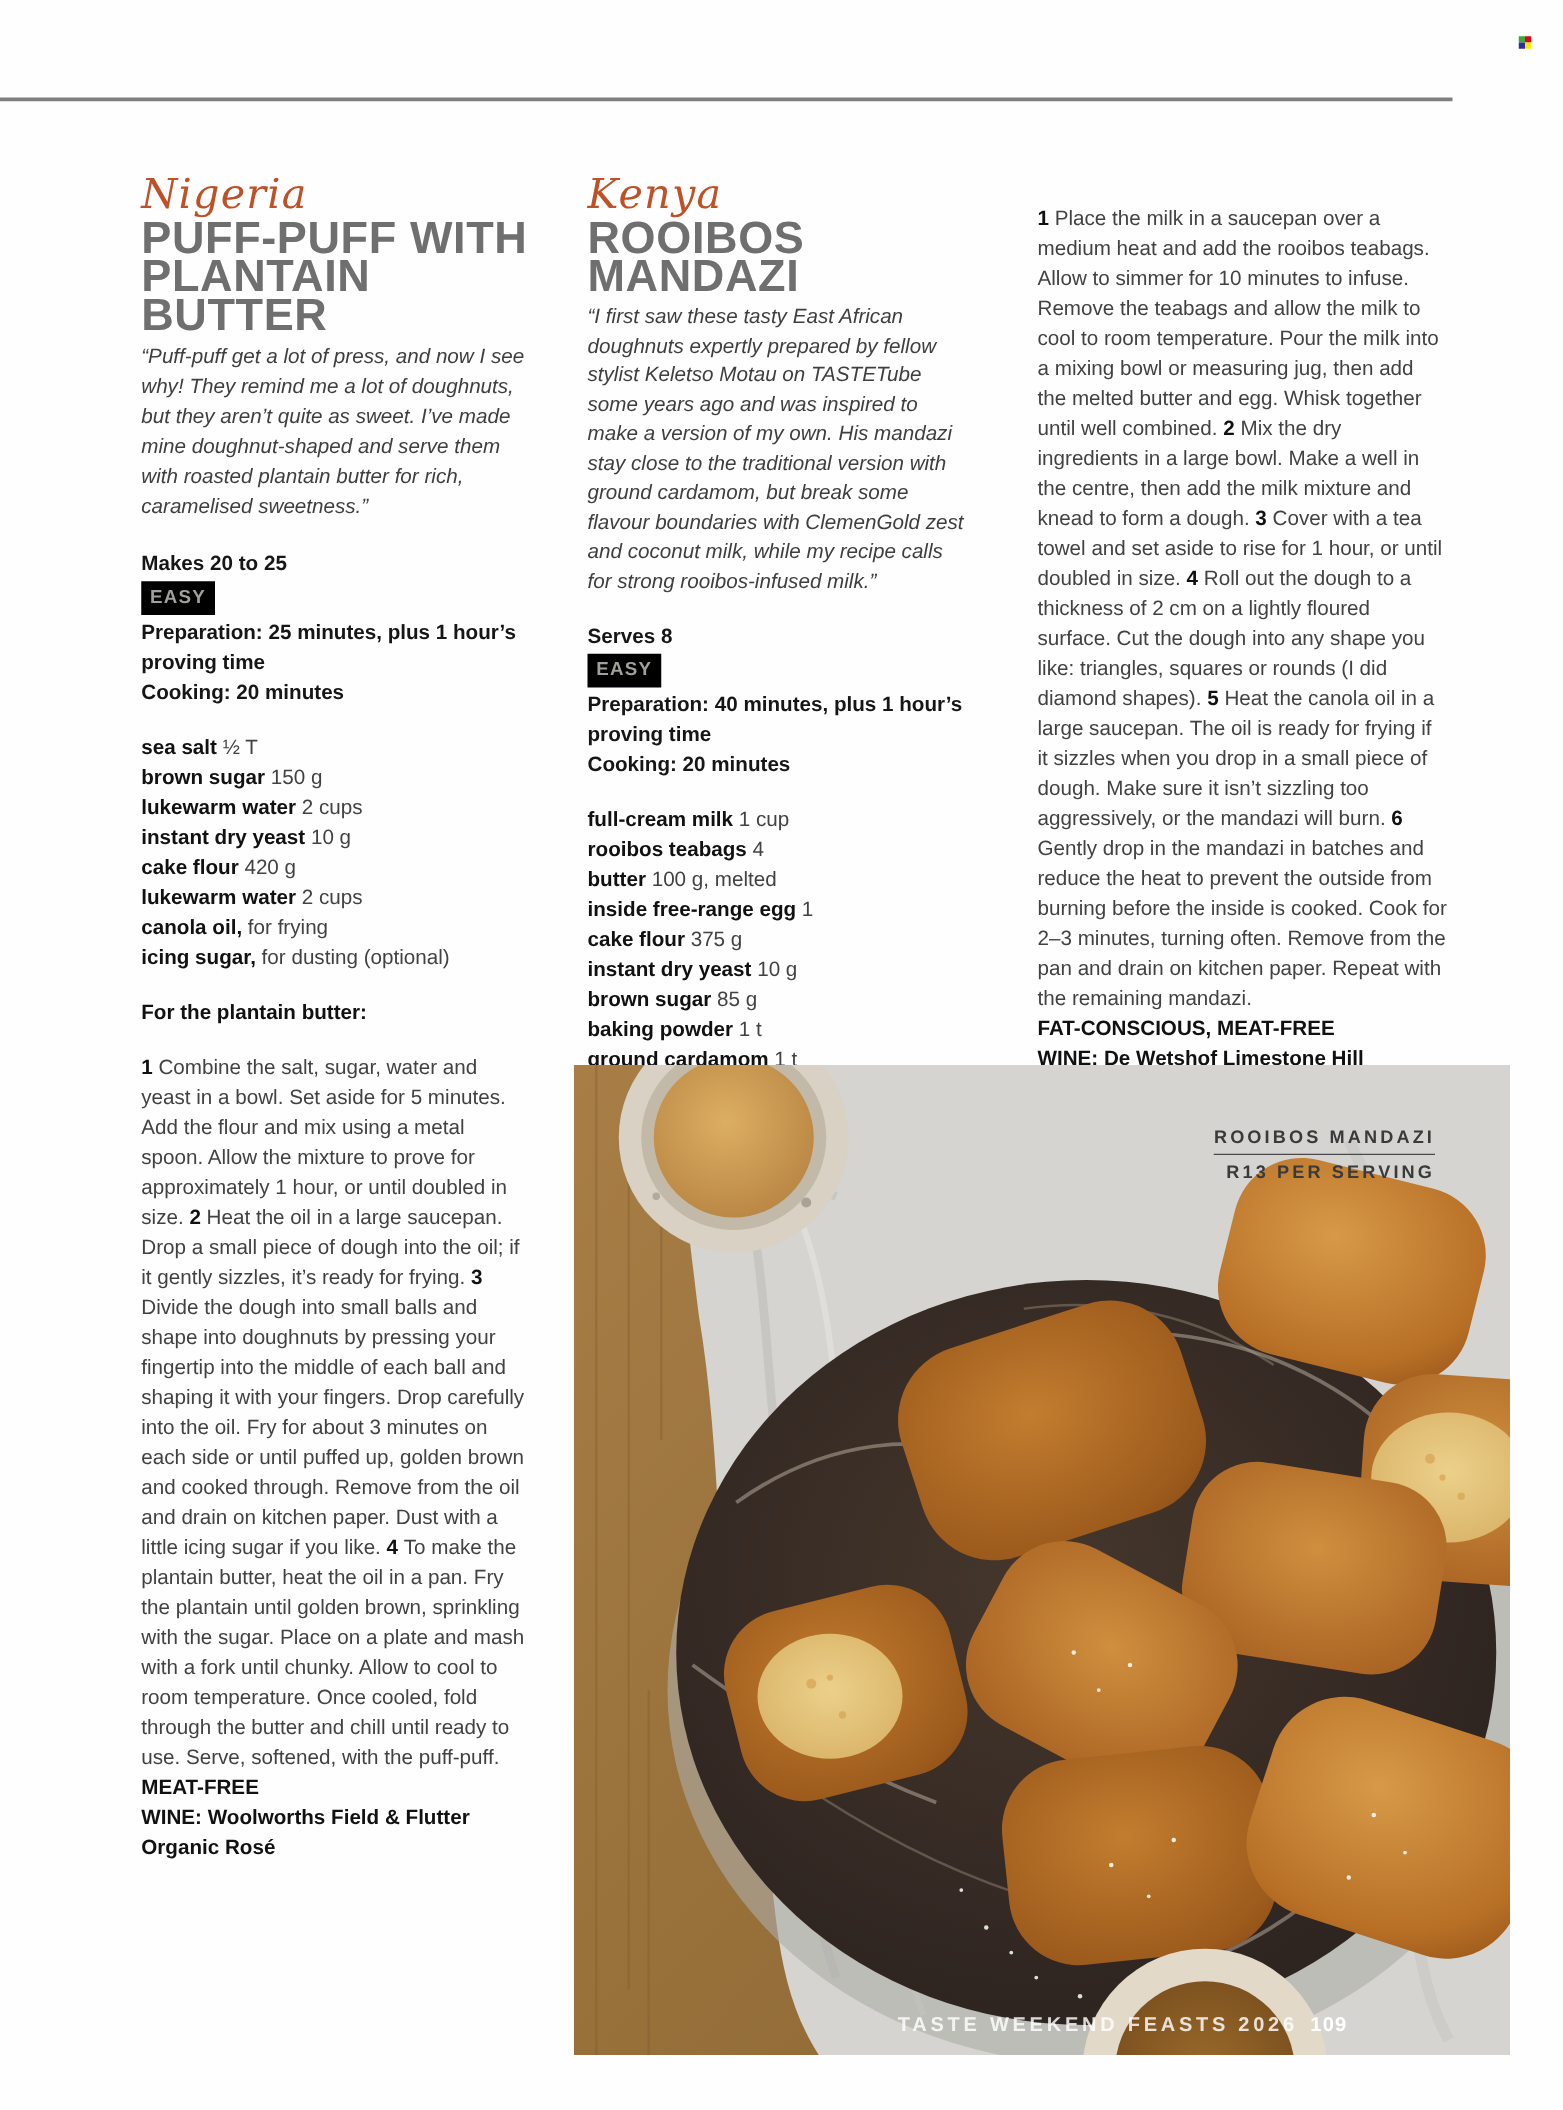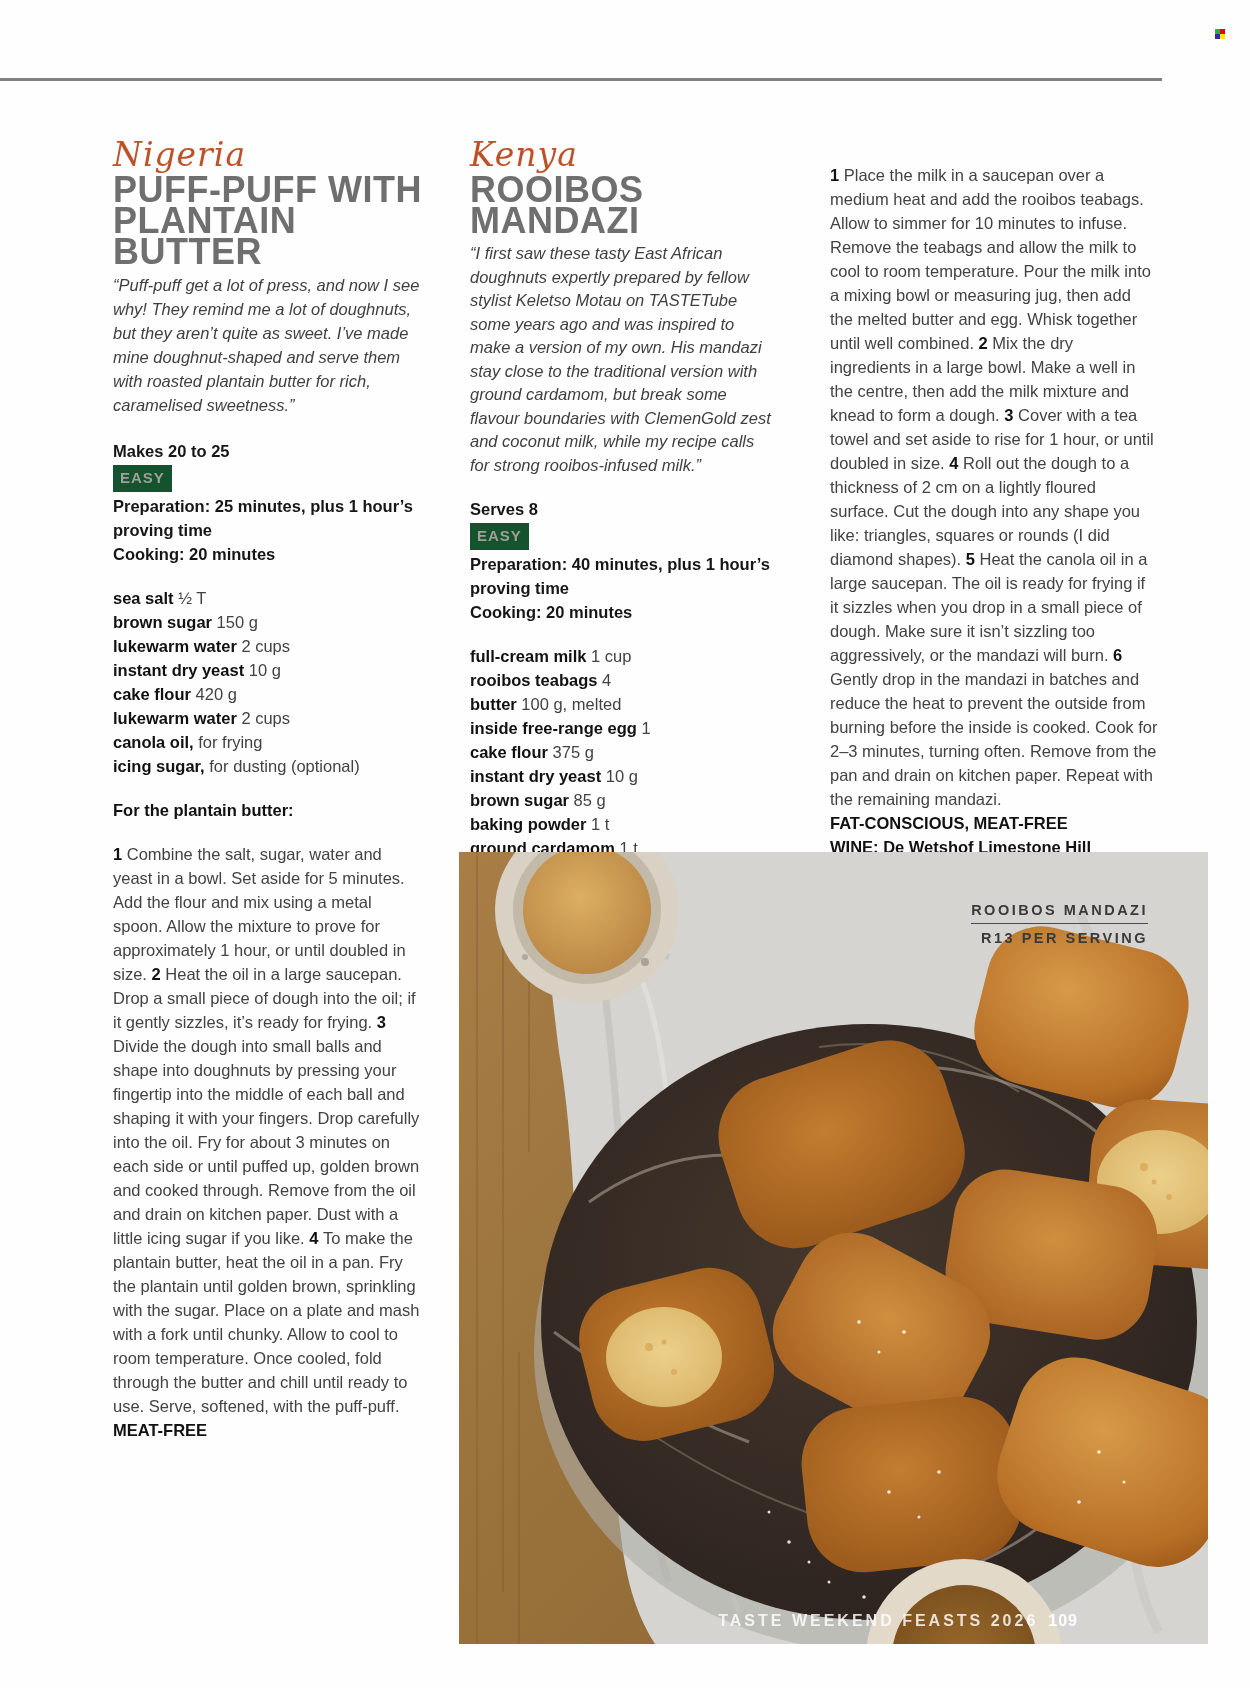--- a/index.html
+++ b/index.html
@@ -18,21 +18,21 @@
   .script{font-family:"DejaVu Serif",serif;font-style:italic;font-size:33px;line-height:34px;
           color:#bd5128;letter-spacing:1px;}
   .rtitle{font-size:36px;line-height:31px;font-weight:bold;color:#6f6f6f;letter-spacing:0.5px;
           margin:2px 0 6px 0;}
   .intro{font-style:italic;color:#3f3f3f;line-height:24px;}
   .gap20{height:20px;}
   .gap22{height:22px;}
   .bhead{font-weight:bold;color:#161616;}
   .badge{display:inline-block;font-weight:bold;font-size:15px;letter-spacing:1px;
          padding:1px 7px 2px 7px;margin:2px 0;}
-  .badge.easy{background:#14532d;color:#a09f99;}
+  .badge.easy{background:#000000;color:#a09f99;}
   .badge.value{background:#b0a490;color:#fbfaf7;}
   .ing-row b{color:#111111;}
   .subhead{font-weight:bold;color:#111111;}
   .method{color:#424242;}
   .method b{color:#111111;}
   .dietline,.wineline{font-weight:bold;color:#111111;}
 
   #photo{position:absolute;left:459px;top:852px;width:749px;height:792px;}
   #photo svg{display:block;}
   .photo-caption{position:absolute;top:48px;right:60px;text-align:right;color:#3a3a3a;
@@ -74,20 +74,21 @@
         <div class="ing-row"><b>cake flour</b> 420 g</div>
         <div class="ing-row"><b>lukewarm water</b> 2 cups</div>
         <div class="ing-row"><b>canola oil,</b> for frying</div>
         <div class="ing-row"><b>icing sugar,</b> for dusting (optional)</div>
       </div>
     <div class="gap20"></div>
     <div class="subhead">For the plantain butter:</div>
     <div class="gap20"></div>
     <div class="method"><b>1 </b>Combine the salt, sugar, water and yeast in a bowl. Set aside for 5 minutes. Add the flour and mix using a metal spoon. Allow the mixture to prove for approximately 1 hour, or until doubled in size.<b> 2 </b>Heat the oil in a large saucepan. Drop a small piece of dough into the oil; if it gently sizzles, it’s ready for frying.<b> 3 </b>Divide the dough into small balls and shape into doughnuts by pressing your fingertip into the middle of each ball and shaping it with your fingers. Drop carefully into the oil. Fry for about 3 minutes on each side or until puffed up, golden brown and cooked through. Remove from the oil and drain on kitchen paper. Dust with a little icing sugar if you like.<b> 4 </b>To make the plantain butter, heat the oil in a pan. Fry the plantain until golden brown, sprinkling with the sugar. Place on a plate and mash with a fork until chunky. Allow to cool to room temperature. Once cooled, fold through the butter and chill until ready to use. Serve, softened, with the puff-puff.</div>
     <div class="dietline">MEAT-FREE</div>
+    <div class="wineline">WINE: Woolworths Field &amp; Flutter Organic Rosé</div>
   </div>
 
   <div class="col" id="col2">
     <div class="script">Kenya</div>
     <div class="rtitle">ROOIBOS MANDAZI</div>
     <div class="intro" style="line-height:23.5px">“I first saw these tasty East African doughnuts expertly prepared by fellow stylist Keletso Motau on TASTETube some years ago and was inspired to make a version of my own. His mandazi stay close to the traditional version with ground cardamom, but break some flavour boundaries with ClemenGold zest and coconut milk, while my recipe calls for strong rooibos-infused milk.”</div>
     <div class="gap20"></div>
     <div class="bhead">Serves 8</div>
     <div><span class="badge easy">EASY</span></div>
     <div class="bhead">Preparation: 40 minutes, plus 1 hour’s proving time</div>

